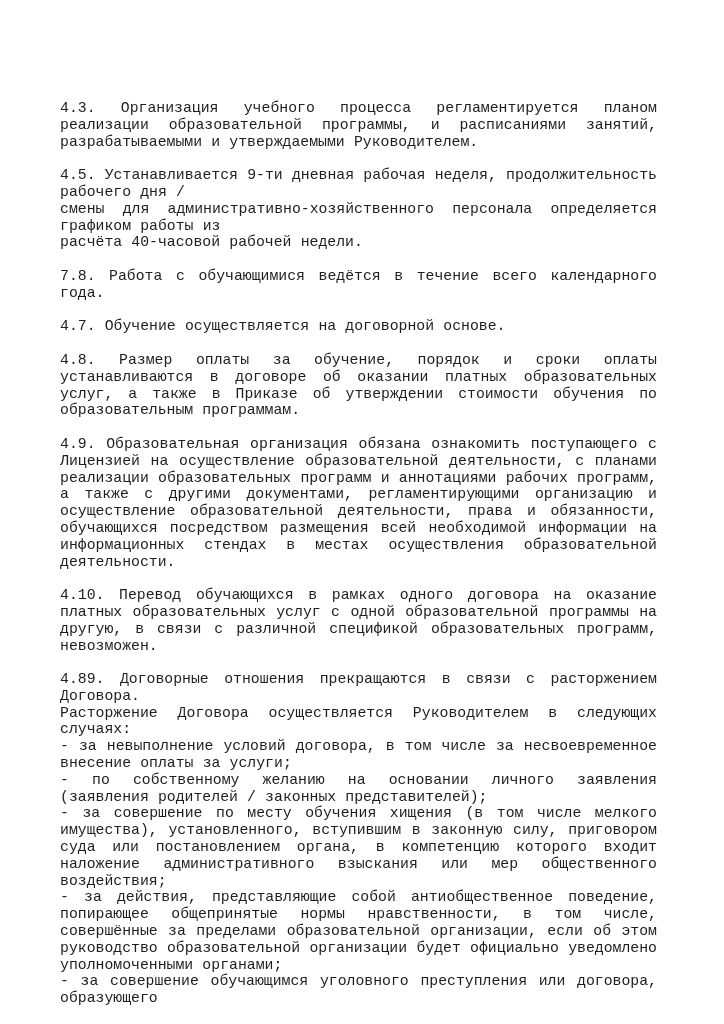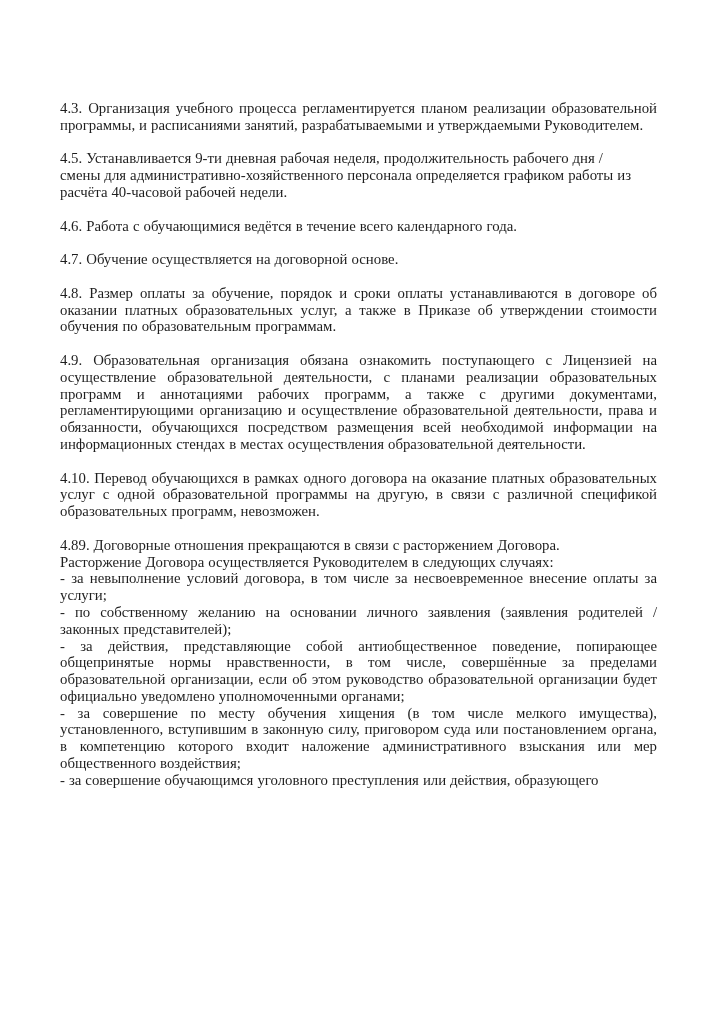--- a/index.html
+++ b/index.html
@@ -14,47 +14,47 @@
   }
   .page {
     box-sizing: border-box;
     width: 724px;
     height: 1024px;
     background: #ffffff;
     padding: 100px 67px 0 60px;
   }
   .doc p {
     margin: 0 0 16.8px 0;
-    font-family: Liberation Serif, serif;
+    font-family: Liberation Mono, monospace;
     font-size: 14.8px;
     line-height: 16.8px;
     color: #1e1e1e;
     text-align: justify;
     white-space: pre-line;
     word-spacing: 0.02em;
   }
   .doc p.tight {
     margin: 0;
   }
 </style>
 </head>
 <body>
 
 <div class="page">
   <div class="doc">
     <p>4.3. Организация учебного процесса регламентируется планом реализации образовательной программы, и расписаниями занятий, разрабатываемыми и утверждаемыми Руководителем.</p>
     <p>4.5. Устанавливается 9-ти дневная рабочая неделя, продолжительность рабочего дня /
 смены для административно-хозяйственного персонала определяется графиком работы из
 расчёта 40-часовой рабочей недели.</p>
-    <p>4.6. Работа с обучающимися ведётся в течение всего календарного года.</p>
+    <p>7.8. Работа с обучающимися ведётся в течение всего календарного года.</p>
     <p>4.7. Обучение осуществляется на договорной основе.</p>
     <p>4.8. Размер оплаты за обучение, порядок и сроки оплаты устанавливаются в договоре об оказании платных образовательных услуг, а также в Приказе об утверждении стоимости обучения по образовательным программам.</p>
     <p>4.9. Образовательная организация обязана ознакомить поступающего с Лицензией на осуществление образовательной деятельности, с планами реализации образовательных программ и аннотациями рабочих программ, а также с другими документами, регламентирующими организацию и осуществление образовательной деятельности, права и обязанности, обучающихся посредством размещения всей необходимой информации на информационных стендах в местах осуществления образовательной деятельности.</p>
     <p>4.10. Перевод обучающихся в рамках одного договора на оказание платных образовательных услуг с одной образовательной программы на другую, в связи с различной спецификой образовательных программ, невозможен.</p>
     <p class="tight">4.89. Договорные отношения прекращаются в связи с расторжением Договора.
 Расторжение Договора осуществляется  Руководителем в следующих случаях:</p>
     <p class="tight">- за невыполнение условий договора, в том числе за несвоевременное внесение оплаты за услуги;</p>
     <p class="tight">- по собственному желанию на основании личного заявления (заявления родителей / законных представителей);</p>
+    <p class="tight">- за совершение по месту обучения хищения (в том числе мелкого имущества), установленного, вступившим в законную силу, приговором суда или постановлением органа, в компетенцию которого входит наложение административного взыскания или мер общественного воздействия;</p>
     <p class="tight">- за действия, представляющие собой антиобщественное поведение, попирающее общепринятые нормы нравственности, в том числе, совершённые за пределами образовательной организации, если об этом руководство образовательной организации будет официально уведомлено уполномоченными органами;</p>
-    <p class="tight">- за совершение по месту обучения хищения (в том числе мелкого имущества), установленного, вступившим в законную силу, приговором суда или постановлением органа, в компетенцию которого входит наложение административного взыскания или мер общественного воздействия;</p>
-    <p class="tight">- за совершение обучающимся уголовного преступления или действия, образующего</p>
+    <p class="tight">- за совершение обучающимся уголовного преступления или договора, образующего</p>
   </div>
 </div>
 
 </body></html>

